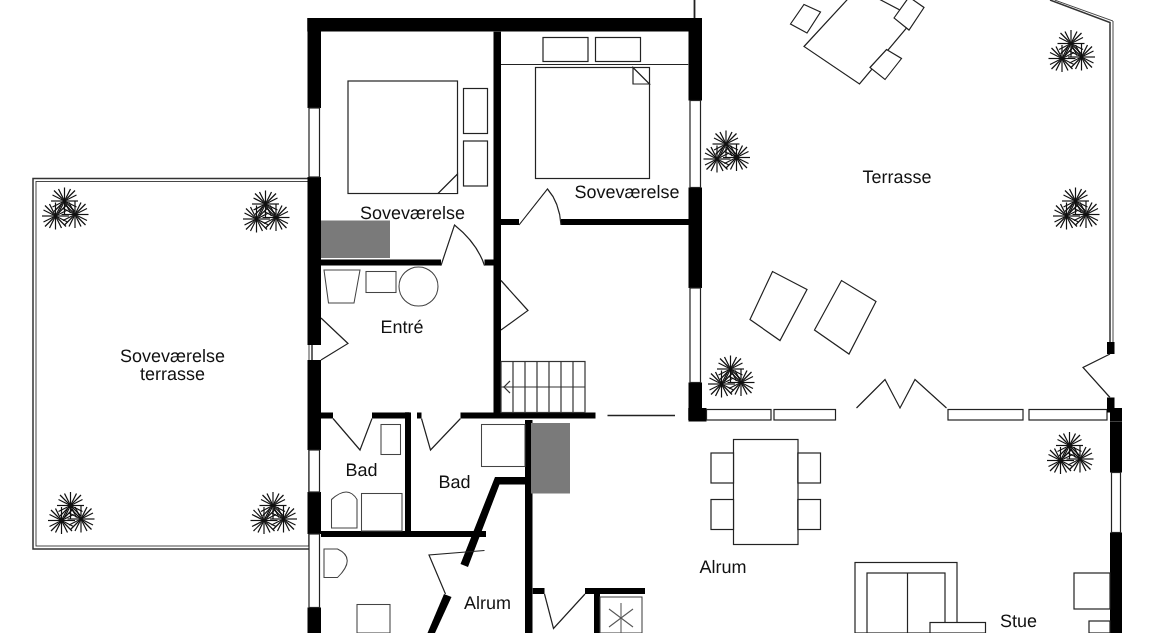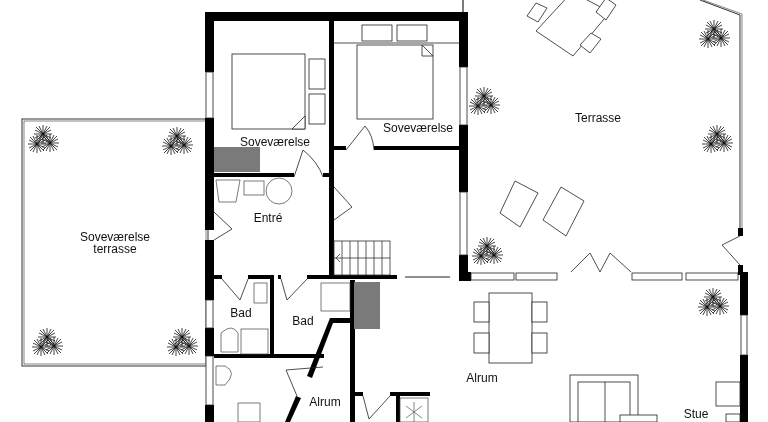--- a/index.html
+++ b/index.html
@@ -203,14 +203,14 @@
 <div class="lbl" style="left:75px;top:231px;width:80px;">Soveværelse
 terrasse</div>
 <div class="lbl" style="left:240px;top:136px;width:42px;">Soveværelse</div>
 <div class="lbl" style="left:383px;top:122px;width:64px;">Soveværelse</div>
 <div class="lbl" style="left:568px;top:112px;width:60px;">Terrasse</div>
 <div class="lbl" style="left:248px;top:212px;width:40px;">Entré</div>
 <div class="lbl" style="left:225px;top:307px;width:32px;">Bad</div>
 <div class="lbl" style="left:287px;top:315px;width:32px;">Bad</div>
 <div class="lbl" style="left:303px;top:396px;width:44px;">Alrum</div>
 <div class="lbl" style="left:460px;top:372px;width:44px;">Alrum</div>
-<div class="lbl" style="left:676px;top:408px;width:40px;">Stue</div>
+<div class="lbl" style="left:659px;top:408px;width:40px;">Stue</div>
 </div>
 
 </body></html>

